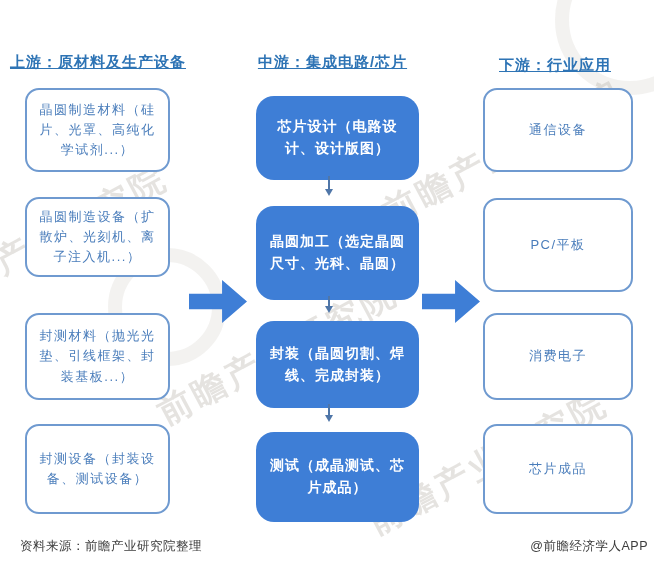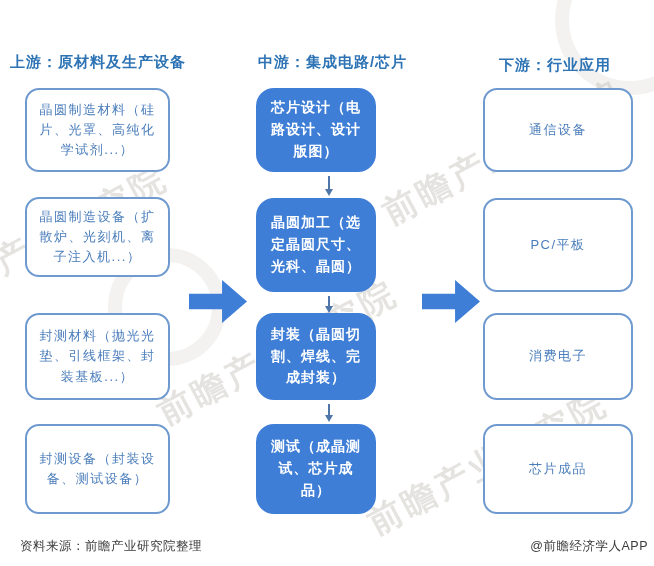--- a/index.html
+++ b/index.html
@@ -52,20 +52,21 @@
     letter-spacing: 1px;
   }
 
   .col-header {
     position: absolute;
     font-size: 15px;
     font-weight: bold;
     color: #2e74b5;
     letter-spacing: 1px;
     white-space: nowrap;
+    text-decoration: underline;
   }
   .col-header.up   { left: 10px;  top: 53px; width: 205px; text-align: left; }
   .col-header.mid  { left: 235px; top: 53px; width: 195px; text-align: center; }
   .col-header.down { left: 480px; top: 56px; width: 150px; text-align: center; }
 
   .box {
     position: absolute;
     display: flex;
     align-items: center;
     justify-content: center;
@@ -86,21 +87,21 @@
     border-radius: 18px;
     color: #ffffff;
     font-size: 14px;
     font-weight: bold;
     letter-spacing: 1px;
     line-height: 1.55;
   }
 
   
   .col-up   { left: 25px;  width: 145px; }
-  .col-mid  { left: 256px; width: 120px; }
+  .col-mid  { left: 256px; width: 163px; margin-top: 8px; }
   .col-down { left: 483px; width: 150px; }
 
   
   .row1 { top: 88px;  height: 84px; }
   .row2 { top: 198px; height: 94px; }
   .row3 { top: 313px; height: 87px; }
   .row4 { top: 424px; height: 90px; }
   .col-up.row2 { top: 197px; height: 80px; }
 
   

